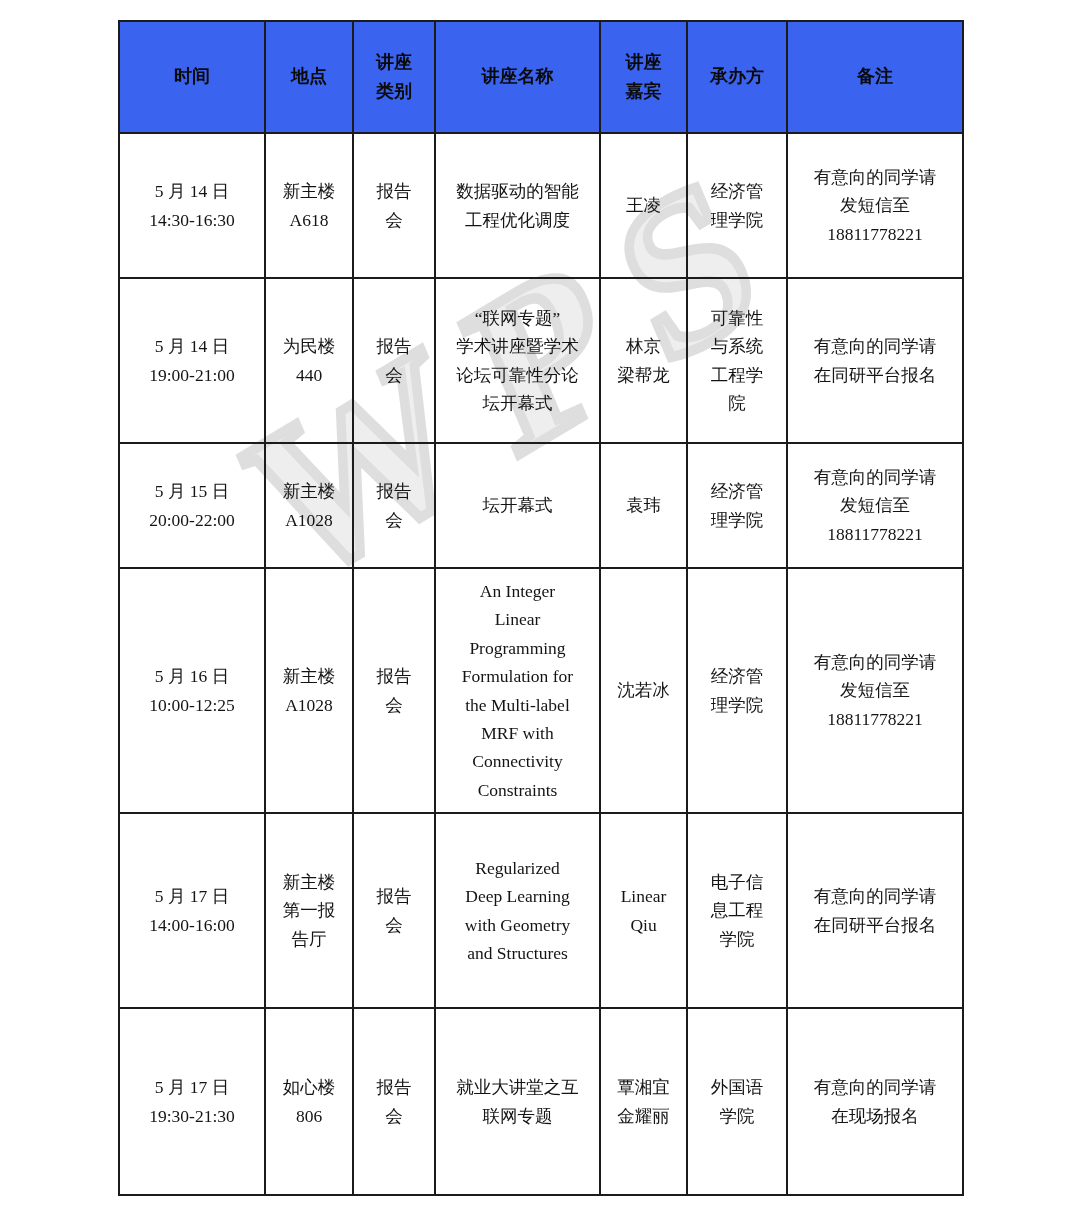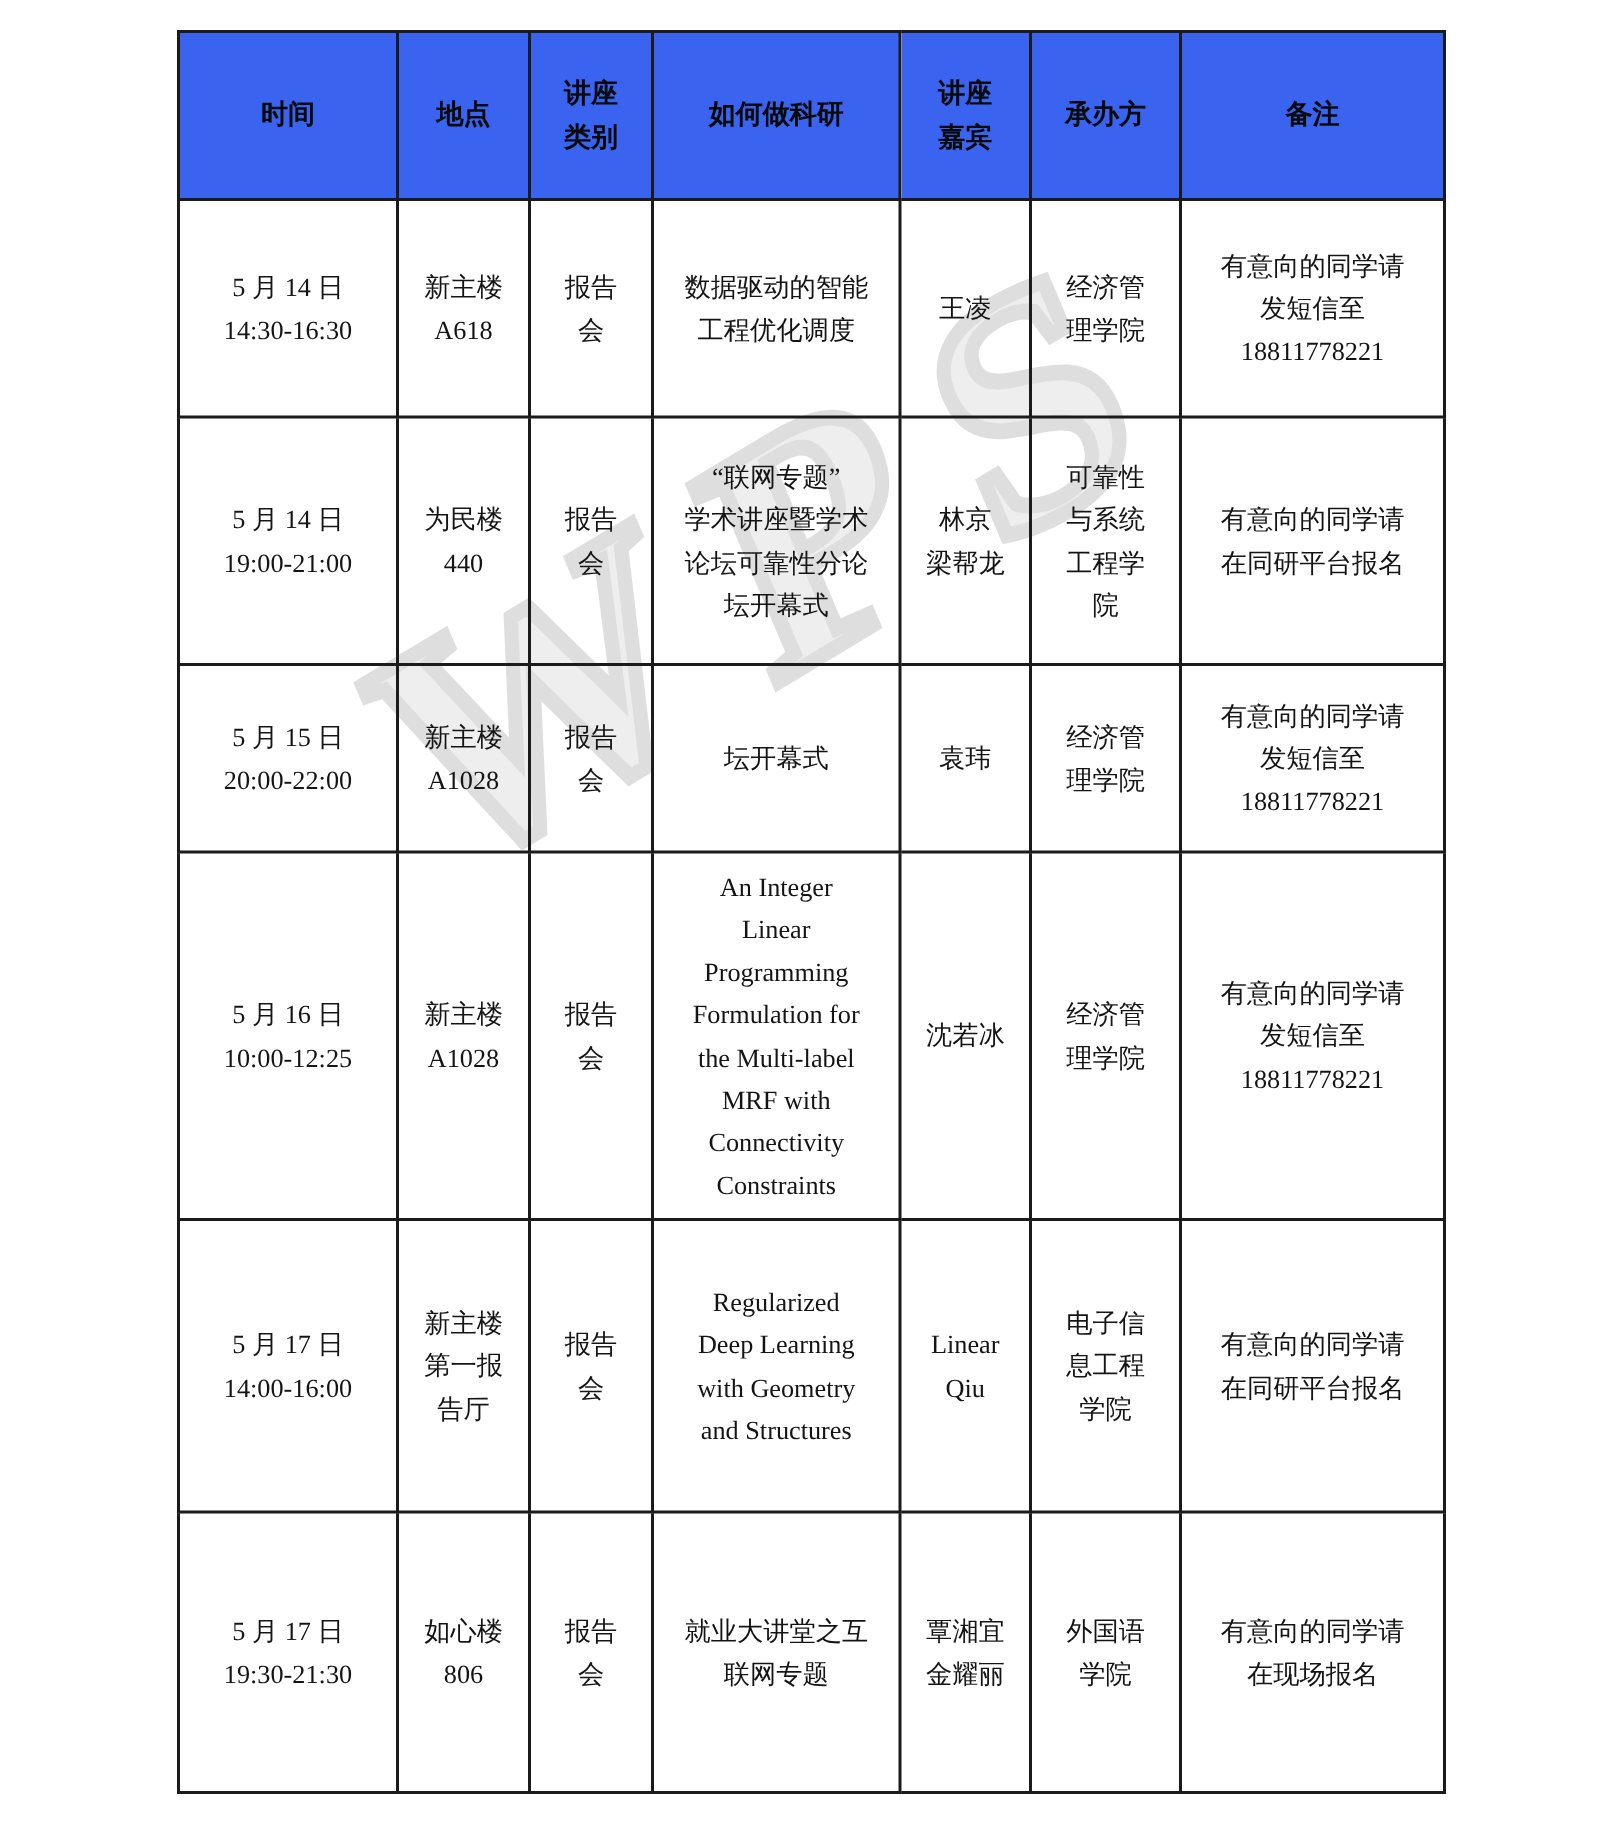--- a/index.html
+++ b/index.html
@@ -102,21 +102,21 @@
       <col class="c-guest">
       <col class="c-organizer">
       <col class="c-note">
   </colgroup>
   <thead>
     <tr class="h-head">
       <th>时间</th>
       <th>地点</th>
       <th>讲座
 类别</th>
-      <th>如何做科研</th>
+      <th>讲座名称</th>
       <th>讲座
 嘉宾</th>
       <th>承办方</th>
       <th>备注</th>
     </tr>
   </thead>
   <tbody>
     <tr class="h-r0">
       <td>5 月 14 日
 14:30-16:30</td>

